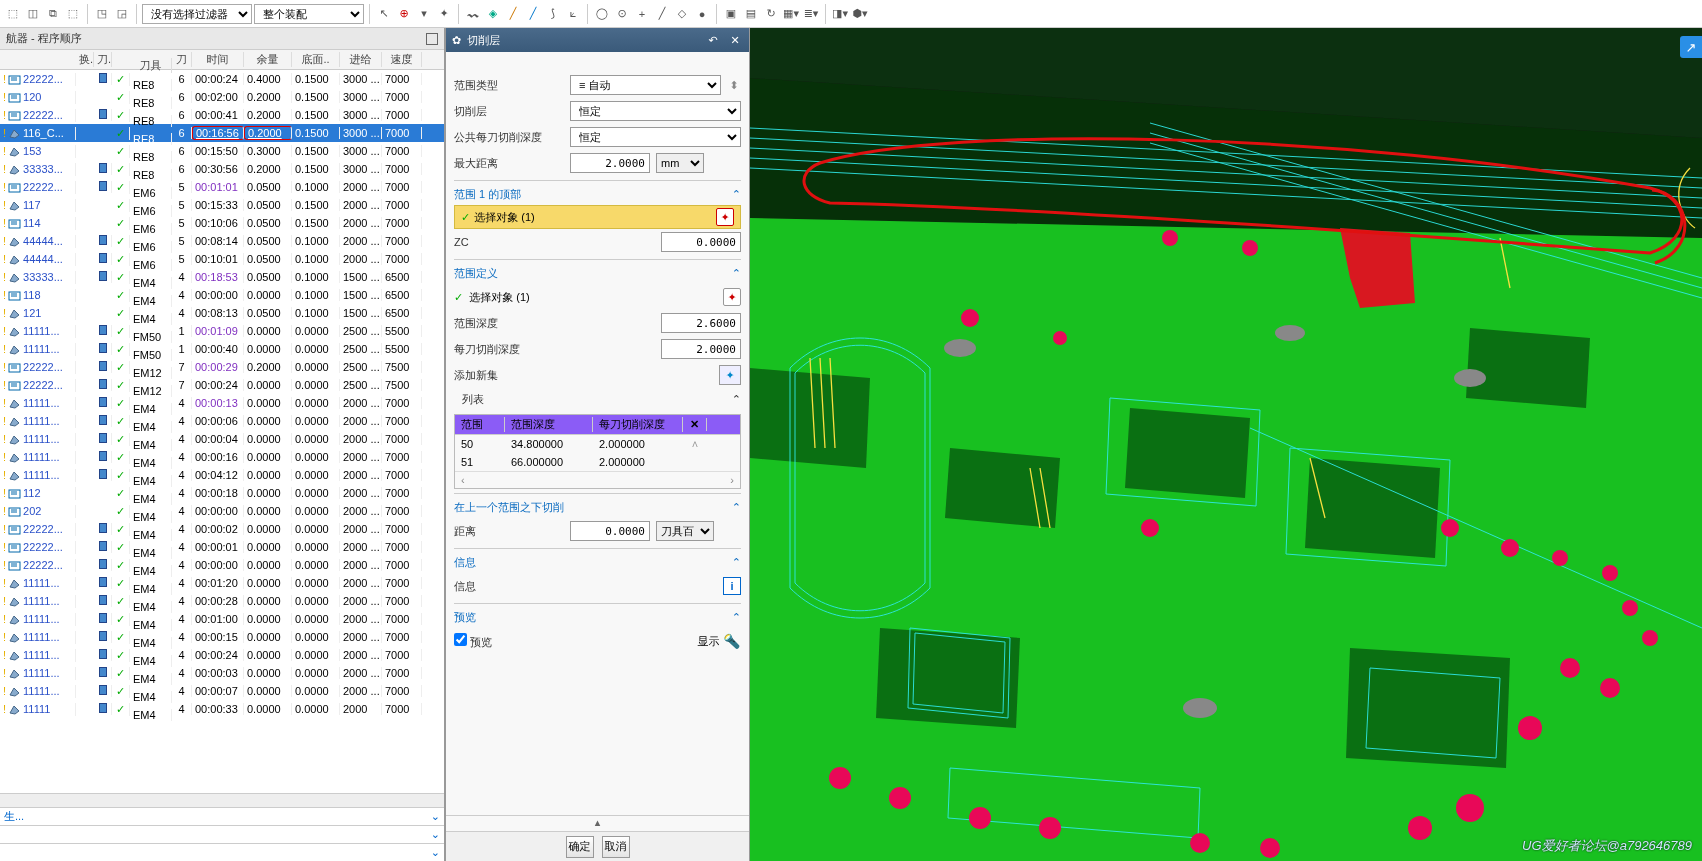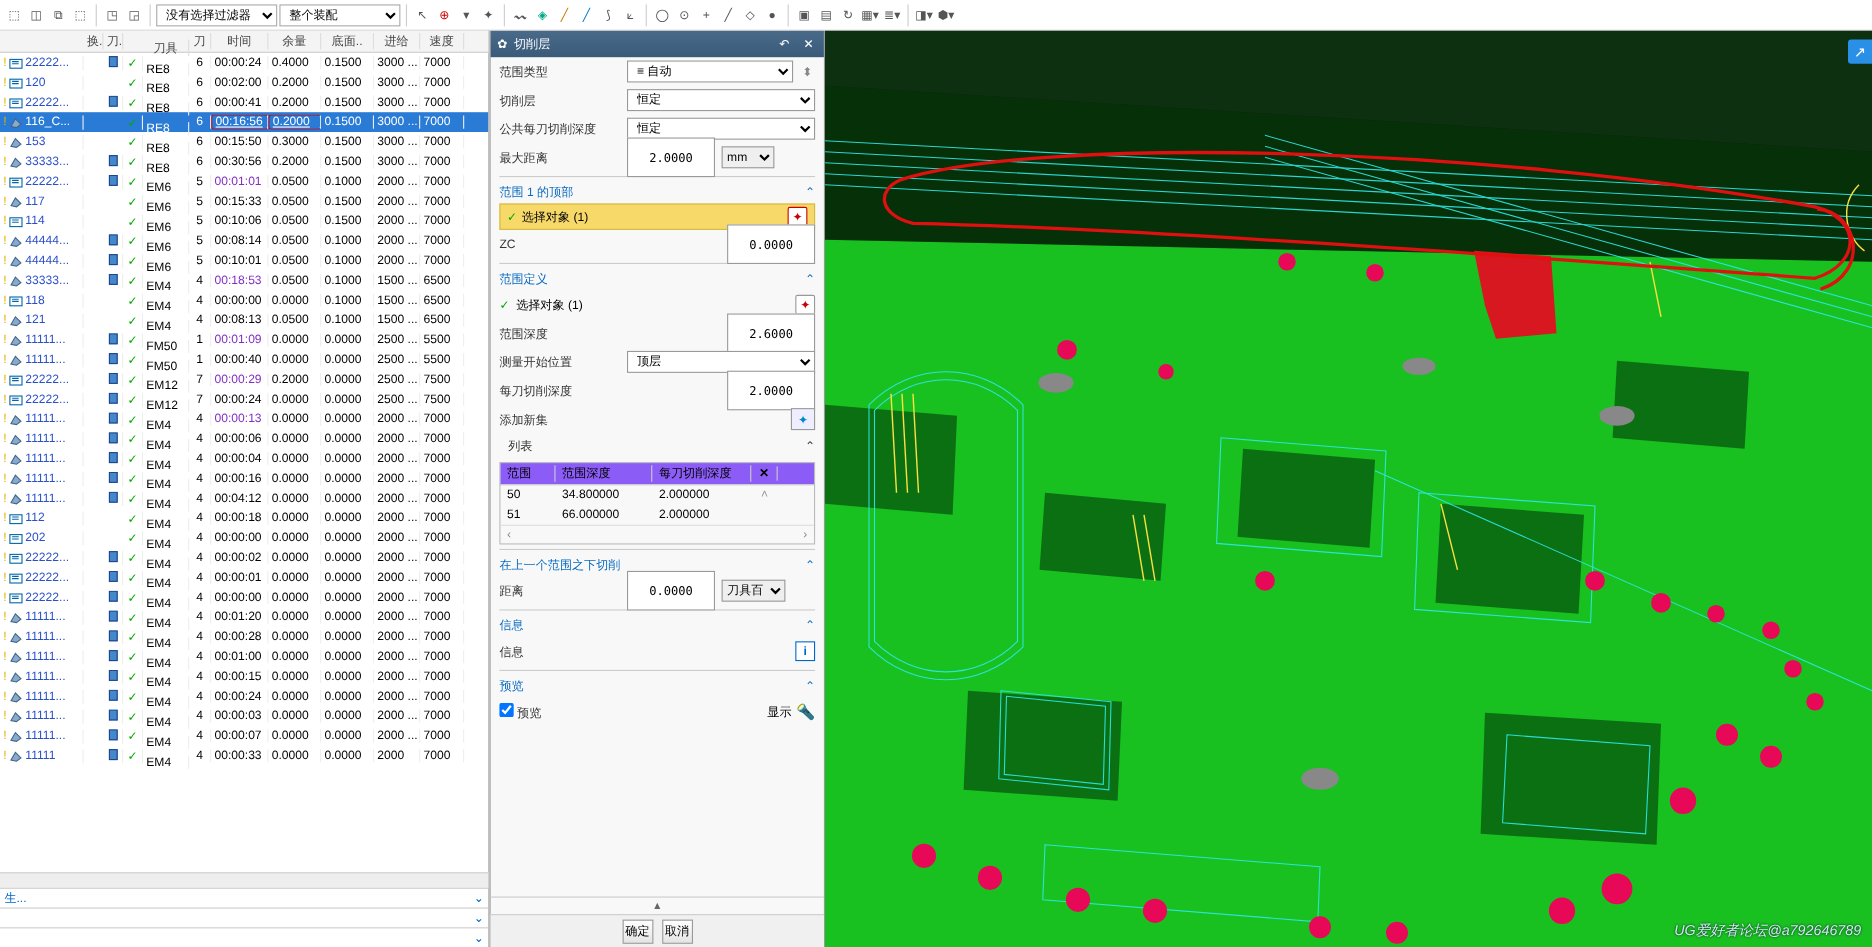--- a/index.html
+++ b/index.html
@@ -34,25 +34,25 @@
 .link{color:#2a50c8;}
 .purple{color:#8030c0;}
 .red-box{border:1.5px solid #d00;border-radius:3px;text-decoration:underline;}
 .footer-row{height:18px;border-top:1px solid #ccc;display:flex;align-items:center;padding:0 4px;color:#06c;justify-content:space-between;}
 .footer-row .chev{color:#06c;}
 .dialog{width:305px;background:#f8f8f8;border-left:1px solid #999;border-right:1px solid #999;display:flex;flex-direction:column;}
 .dlg-title{height:24px;background:linear-gradient(#4a6a8a,#3a5a7a);color:#fff;display:flex;align-items:center;padding:0 6px;gap:6px;}
 .dlg-title .gear{color:#fff;}
 .dlg-title .spacer{flex:1;}
 .dlg-title .tbtn{width:16px;height:16px;color:#fff;cursor:pointer;display:flex;align-items:center;justify-content:center;}
-.dlg-body{flex:1;overflow-y:auto;padding:0 8px;}
+.dlg-body{flex:1;overflow-y:auto;padding:20px 8px;}
 .form-row{display:flex;align-items:center;height:26px;gap:6px;}
 .form-row label{flex:0 0 110px;color:#333;}
 .form-sel{flex:1;height:20px;border:1px solid #999;background:#fff;padding:0 4px;}
-.form-inp{width:80px;height:36px;border:1px solid #999;text-align:center;padding:0 4px;font-family:monospace;}
+.form-inp{width:80px;height:20px;border:1px solid #999;text-align:right;padding:0 4px;font-family:monospace;}
 .unit-sel{width:48px;height:20px;border:1px solid #999;}
 .sect{border-top:1px solid #ccc;margin-top:4px;padding-top:2px;}
 .sect-head{display:flex;align-items:center;height:22px;color:#0a6bc0;justify-content:space-between;cursor:pointer;}
 .sel-obj{background:#f7d96a;height:24px;display:flex;align-items:center;padding:0 6px;justify-content:space-between;border:1px solid #d4ba40;}
 .sel-obj .chk{color:#0a0;margin-right:4px;}
 .target-icon{width:18px;height:18px;border:1px solid #c00;display:flex;align-items:center;justify-content:center;color:#c00;border-radius:2px;background:#fff;}
 .target-icon.plain{border-color:#999;color:#c00;}
 .add-btn{width:22px;height:20px;border:1px solid #999;background:#eef;display:flex;align-items:center;justify-content:center;color:#08c;cursor:pointer;margin-left:auto;}
 .mini-grid{border:1px solid #bbb;margin-top:4px;}
 .mini-grid-head{display:flex;background:#8b5cf6;height:20px;align-items:center;border-bottom:1px solid #ccc;}
@@ -112,20 +112,24 @@
   <span class="tb-icon">▦▾</span>
   <span class="tb-icon">≣▾</span>
   <span class="tb-sep"></span>
   <span class="tb-icon">◨▾</span>
   <span class="tb-icon">⬢▾</span>
 </div>
 
 <div class="main">
 
   <div class="left-panel">
+    <div class="nav-header">
+      <span>航器 - 程序顺序</span>
+      <span class="sq"></span>
+    </div>
     <div class="grid-head">
       <div class="name-col" style="justify-content:flex-end"></div>
       <div class="col-swap">换.</div>
       <div class="col-dao">刀..</div>
       <div class="col-chk"></div>
       <div class="col-tool">刀具</div>
       <div class="col-diam">刀</div>
       <div class="col-time">时间</div>
       <div class="col-stock">余量</div>
       <div class="col-floor">底面..</div>
@@ -908,24 +912,20 @@
             <span>⌃</span>
           </div>
         <div class="form-row">
             <span style="color:#0a0">✓</span>
             <span>选择对象 (1)</span>
             <span style="margin-left:auto" class="target-icon plain">✦</span>
           </div>
         <div class="form-row">
             <label>范围深度</label>
             <input class="form-inp" style="margin-left: auto;" value="2.6000">
-          </div>
-        <div class="form-row">
-            <label>测量开始位置</label>
-            <select class="form-sel"><option>顶层</option></select>
           </div>
         <div class="form-row">
             <label>每刀切削深度</label>
             <input class="form-inp" style="margin-left: auto;" value="2.0000">
           </div>
         <div class="form-row">
             <label>添加新集</label>
             <span class="add-btn">✦</span>
           </div>
         <div class="sect-head" style="color:#333;padding-left:8px">

